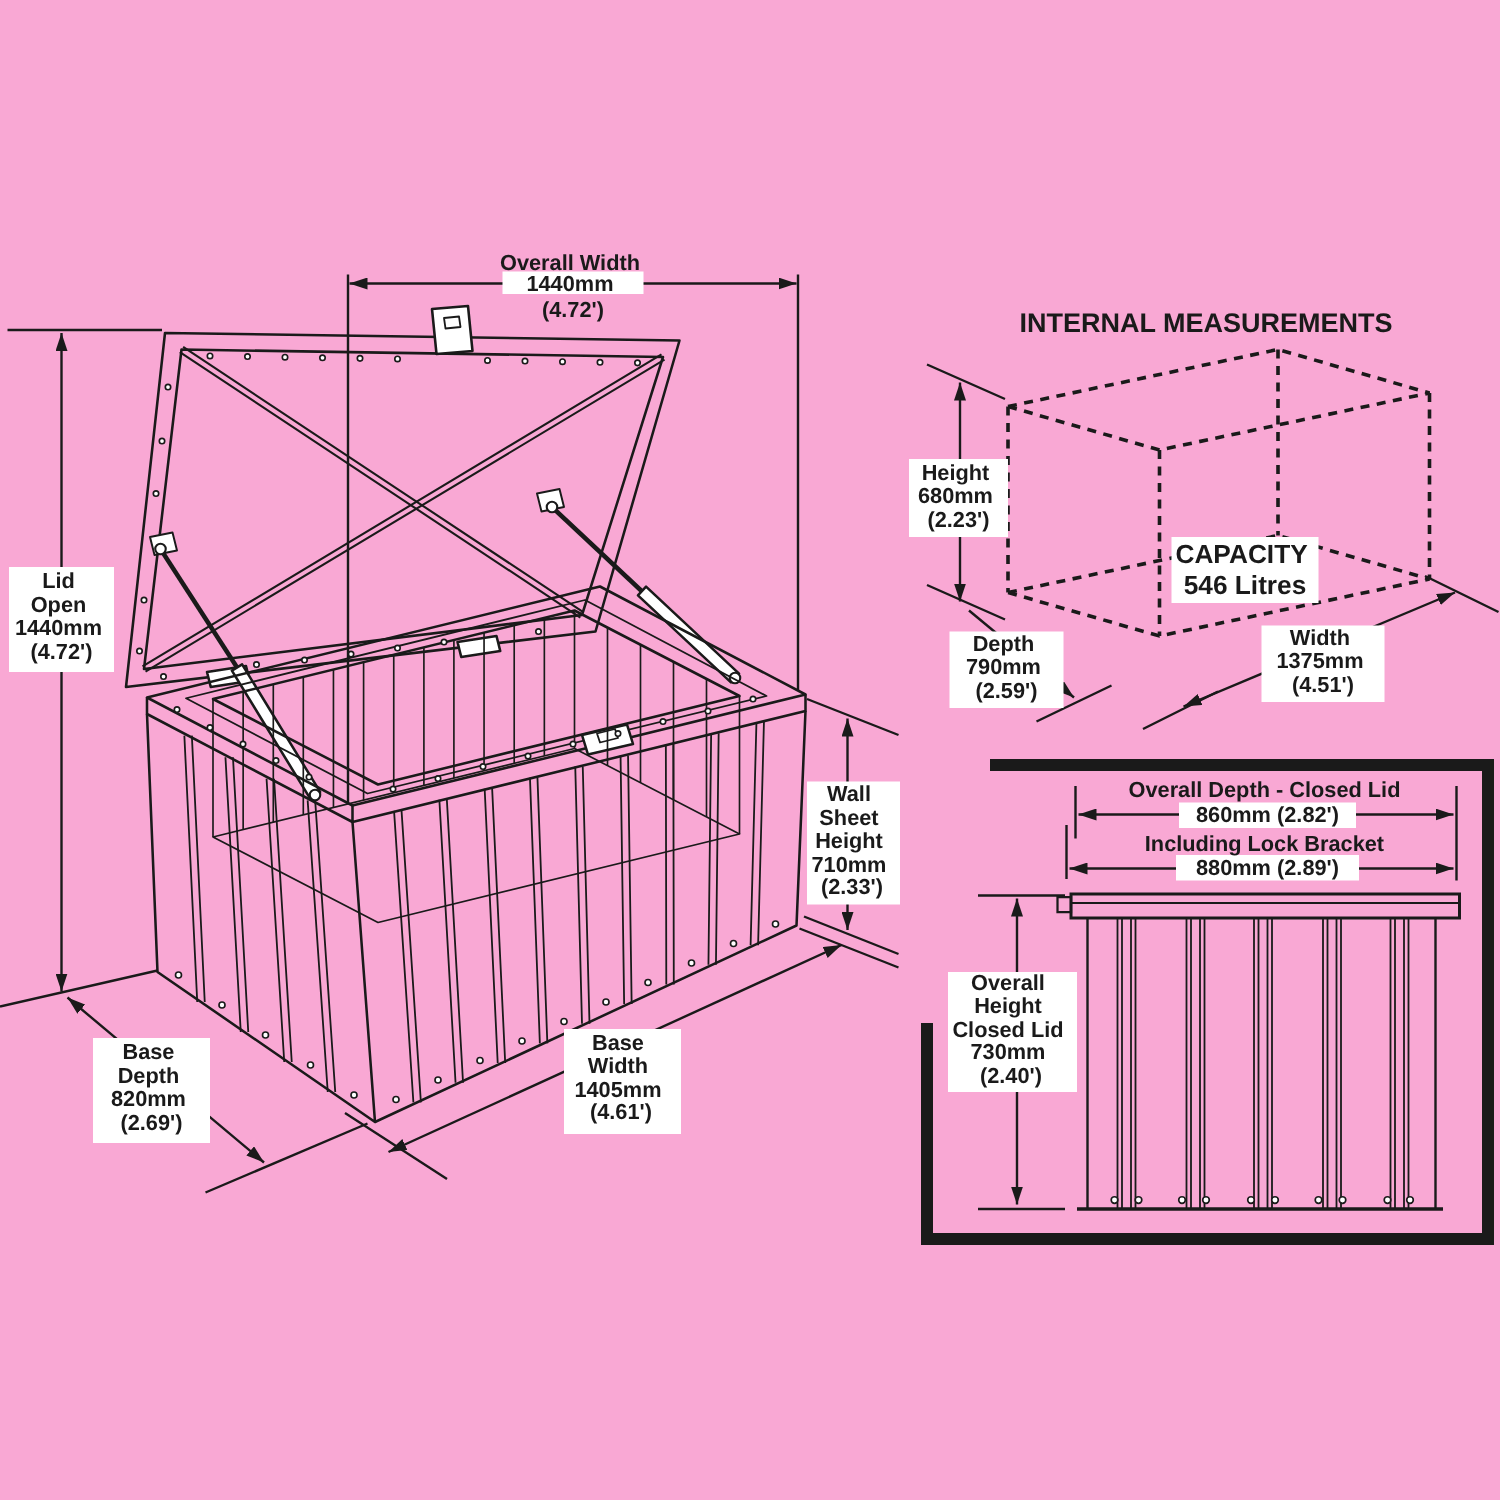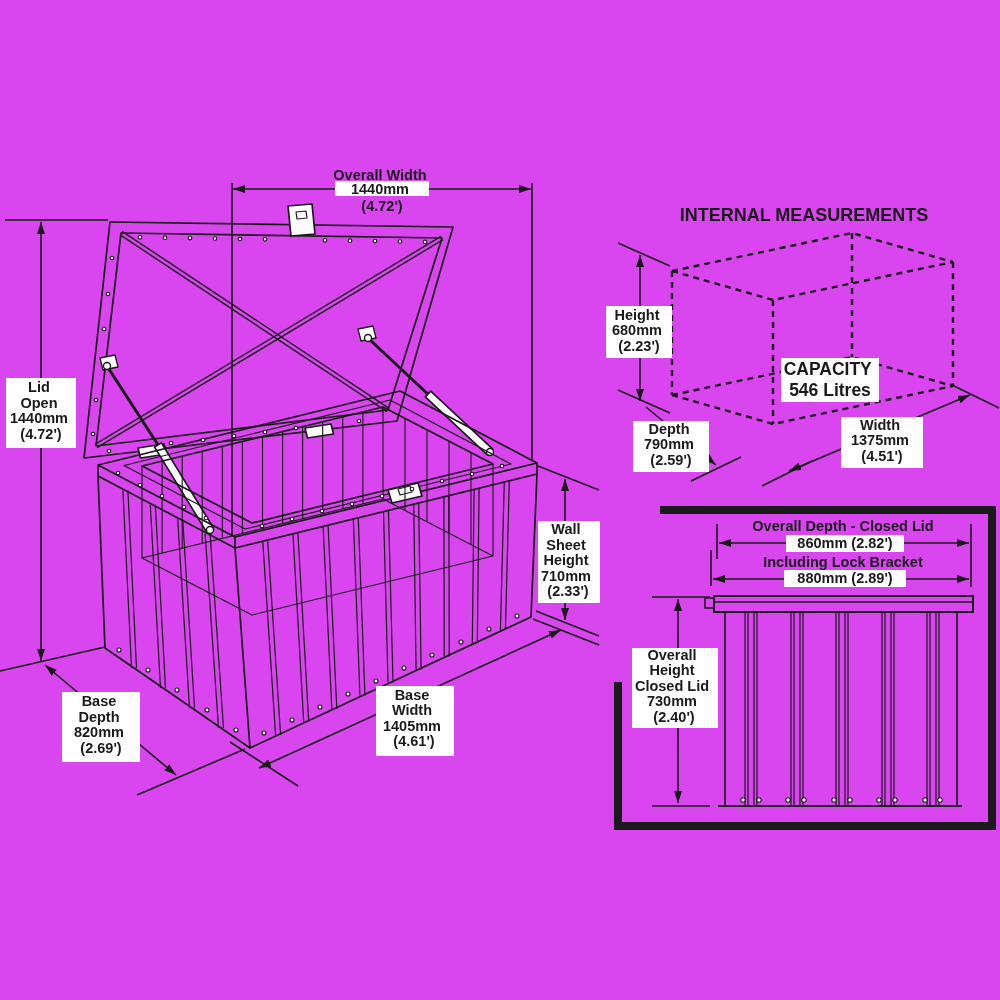--- a/index.html
+++ b/index.html
@@ -1,16 +1,16 @@
 <!DOCTYPE html>
 <html><head>
 <meta charset="utf-8">
 <style>
   html,body{margin:0;padding:0;background:#ffffff;}
-  .canvas{position:relative;width:1000px;height:1000px;background:#d946ef;overflow:hidden;}
+  .canvas{position:relative;width:1000px;height:1000px;background:#f9a8d4;overflow:hidden;}
   svg{display:block;}
   .lbl{font-family:"Liberation Sans",sans-serif;font-weight:bold;fill:#1a1a1a;}
 </style>
 </head>
 <body>
 
 <div class="canvas">
 <svg width="1000" height="1000" viewBox="0 0 1000 1000">
   <defs>
     <marker id="arr" markerWidth="12" markerHeight="8" refX="12" refY="4" orient="auto-start-reverse" markerUnits="userSpaceOnUse">

